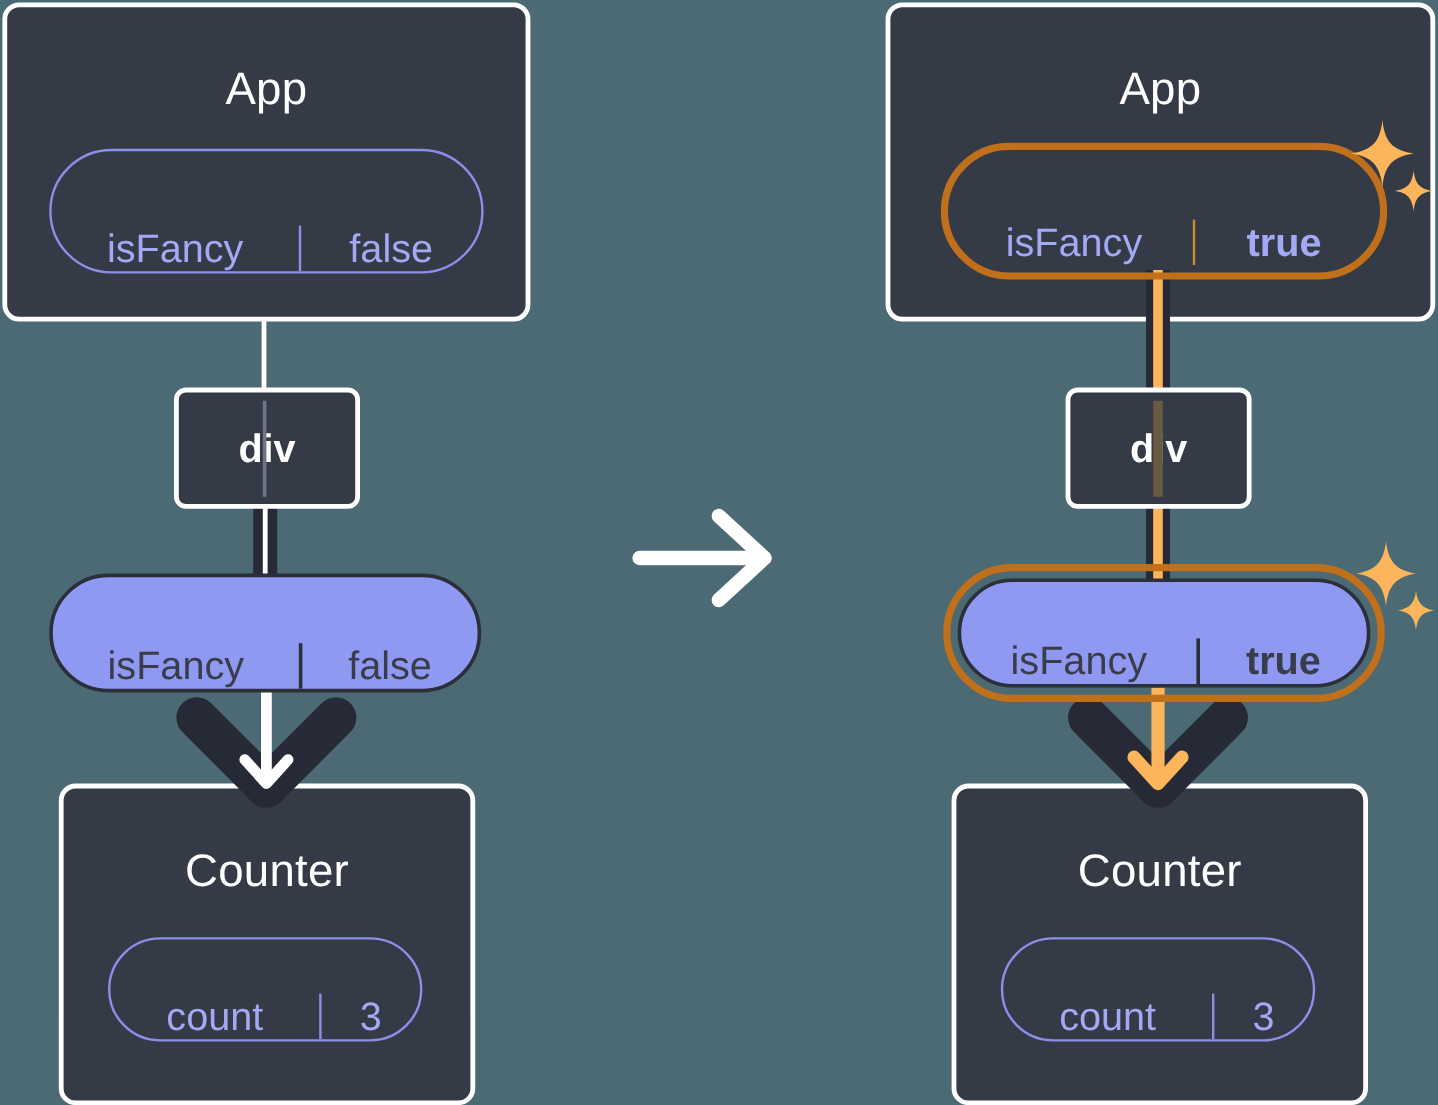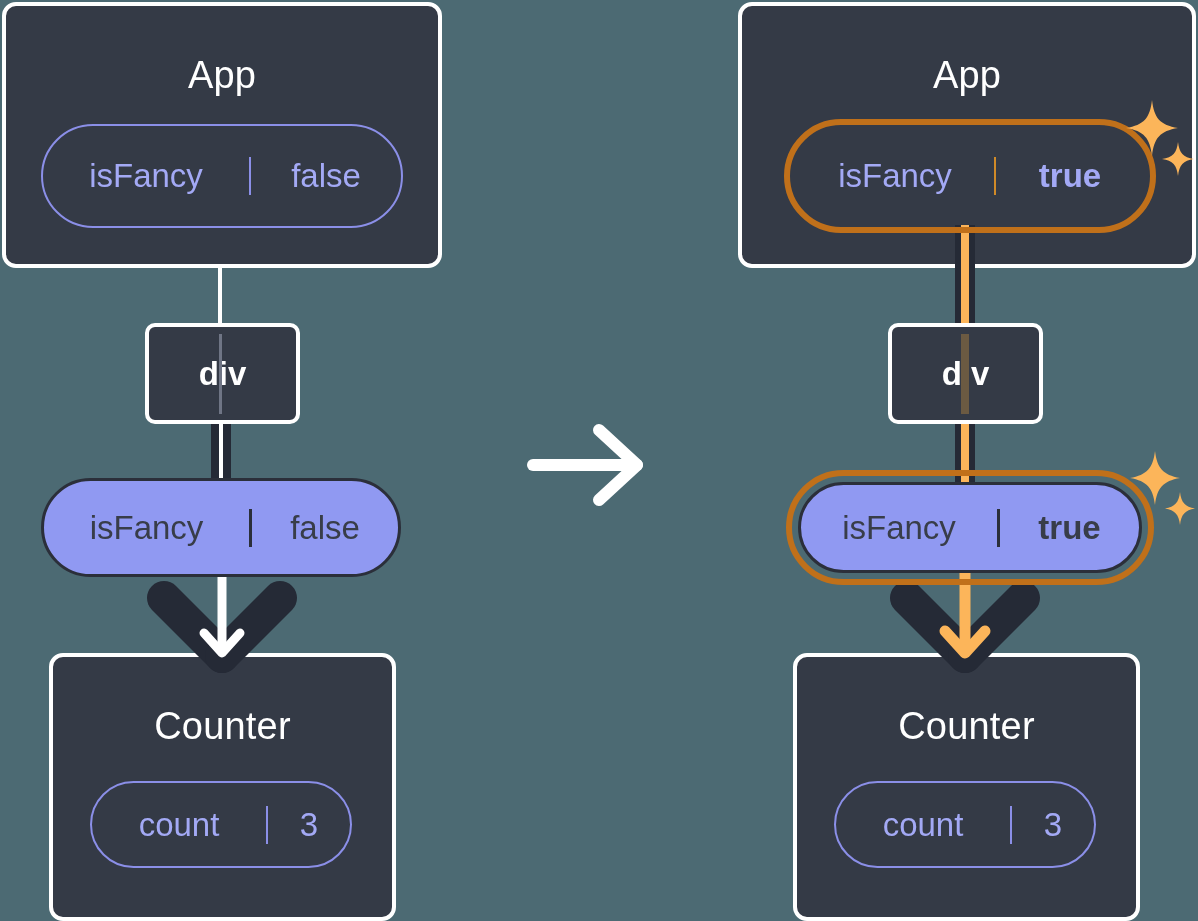--- a/index.html
+++ b/index.html
@@ -48,21 +48,21 @@
     font-size: 33px;
     font-weight: 700;
     z-index: 6;
   }
 
   
   .pill {
     position: absolute;
     box-sizing: border-box;
     display: flex;
-    align-items: center;
+    align-items: flex-end;
     border-radius: 999px;
     overflow: hidden;
   }
   .pill .cell {
     display: flex;
     align-items: center;
     justify-content: center;
     box-sizing: border-box;
     font-size: 33px;
     white-space: nowrap;

